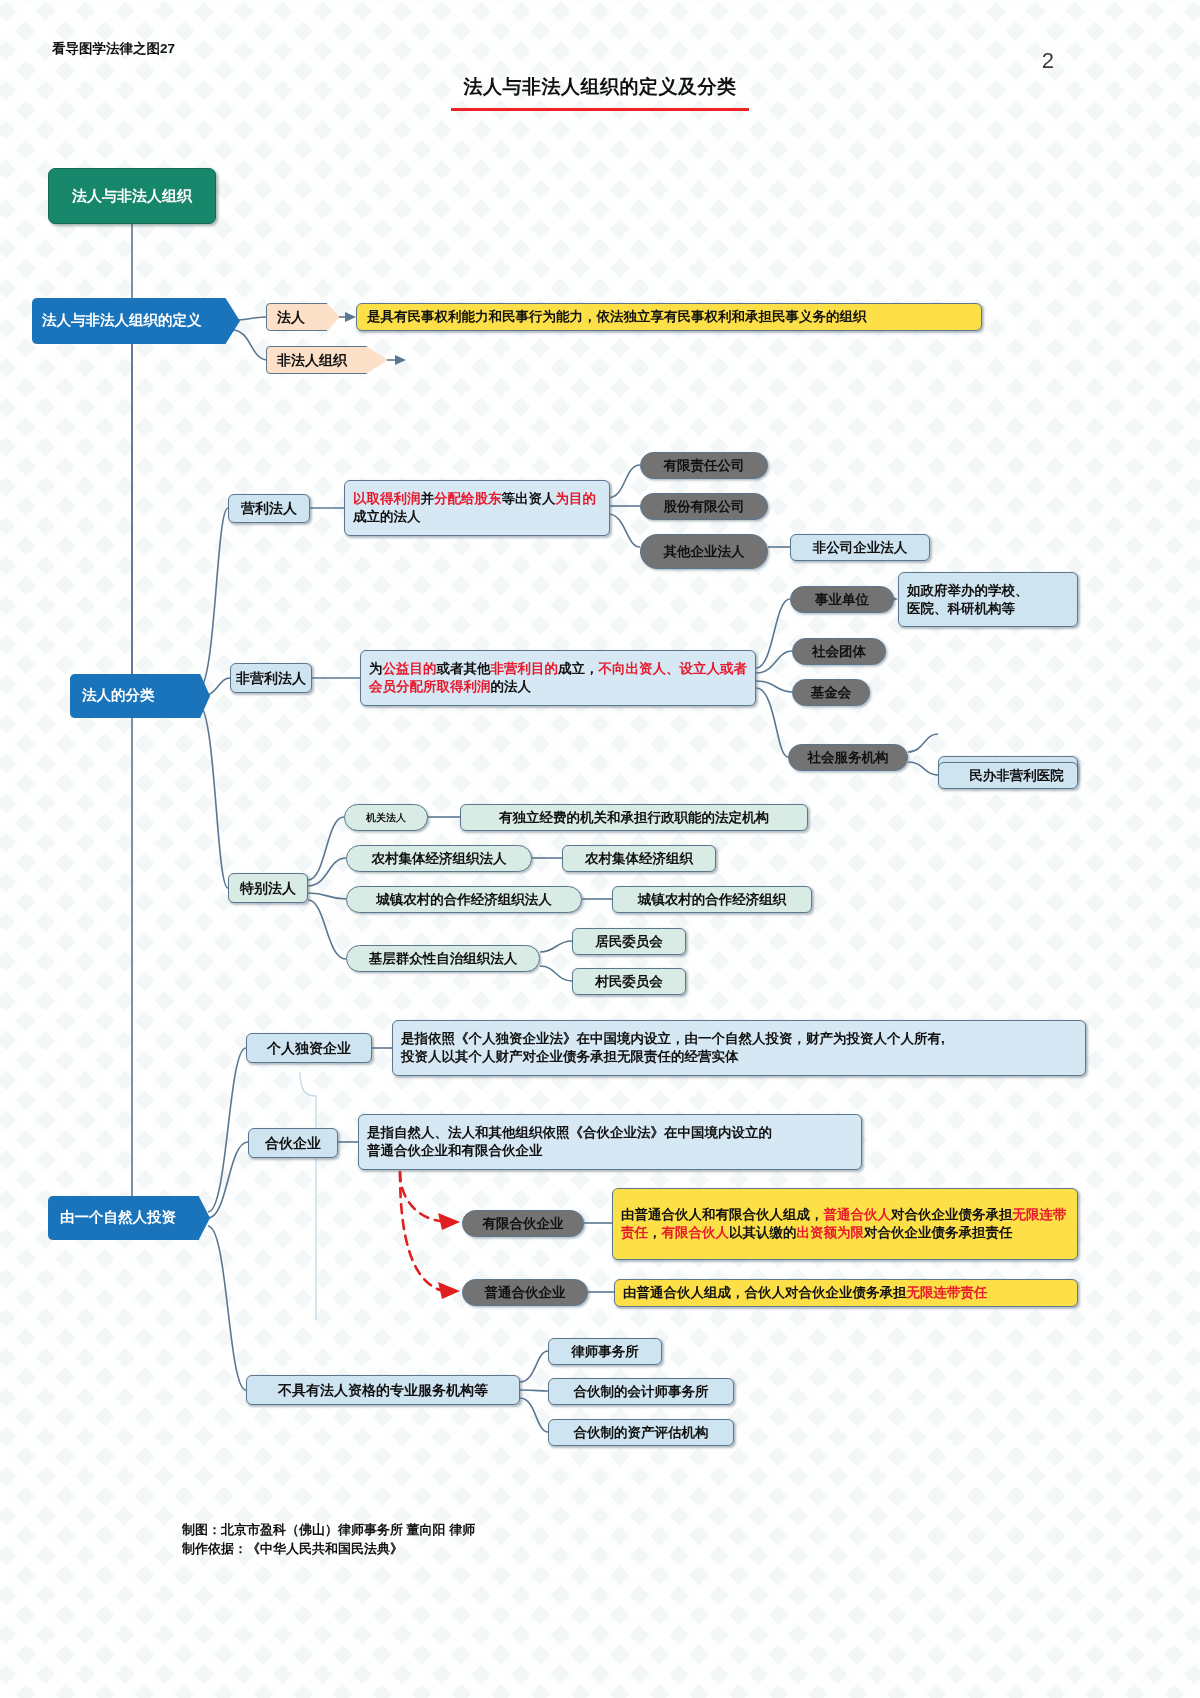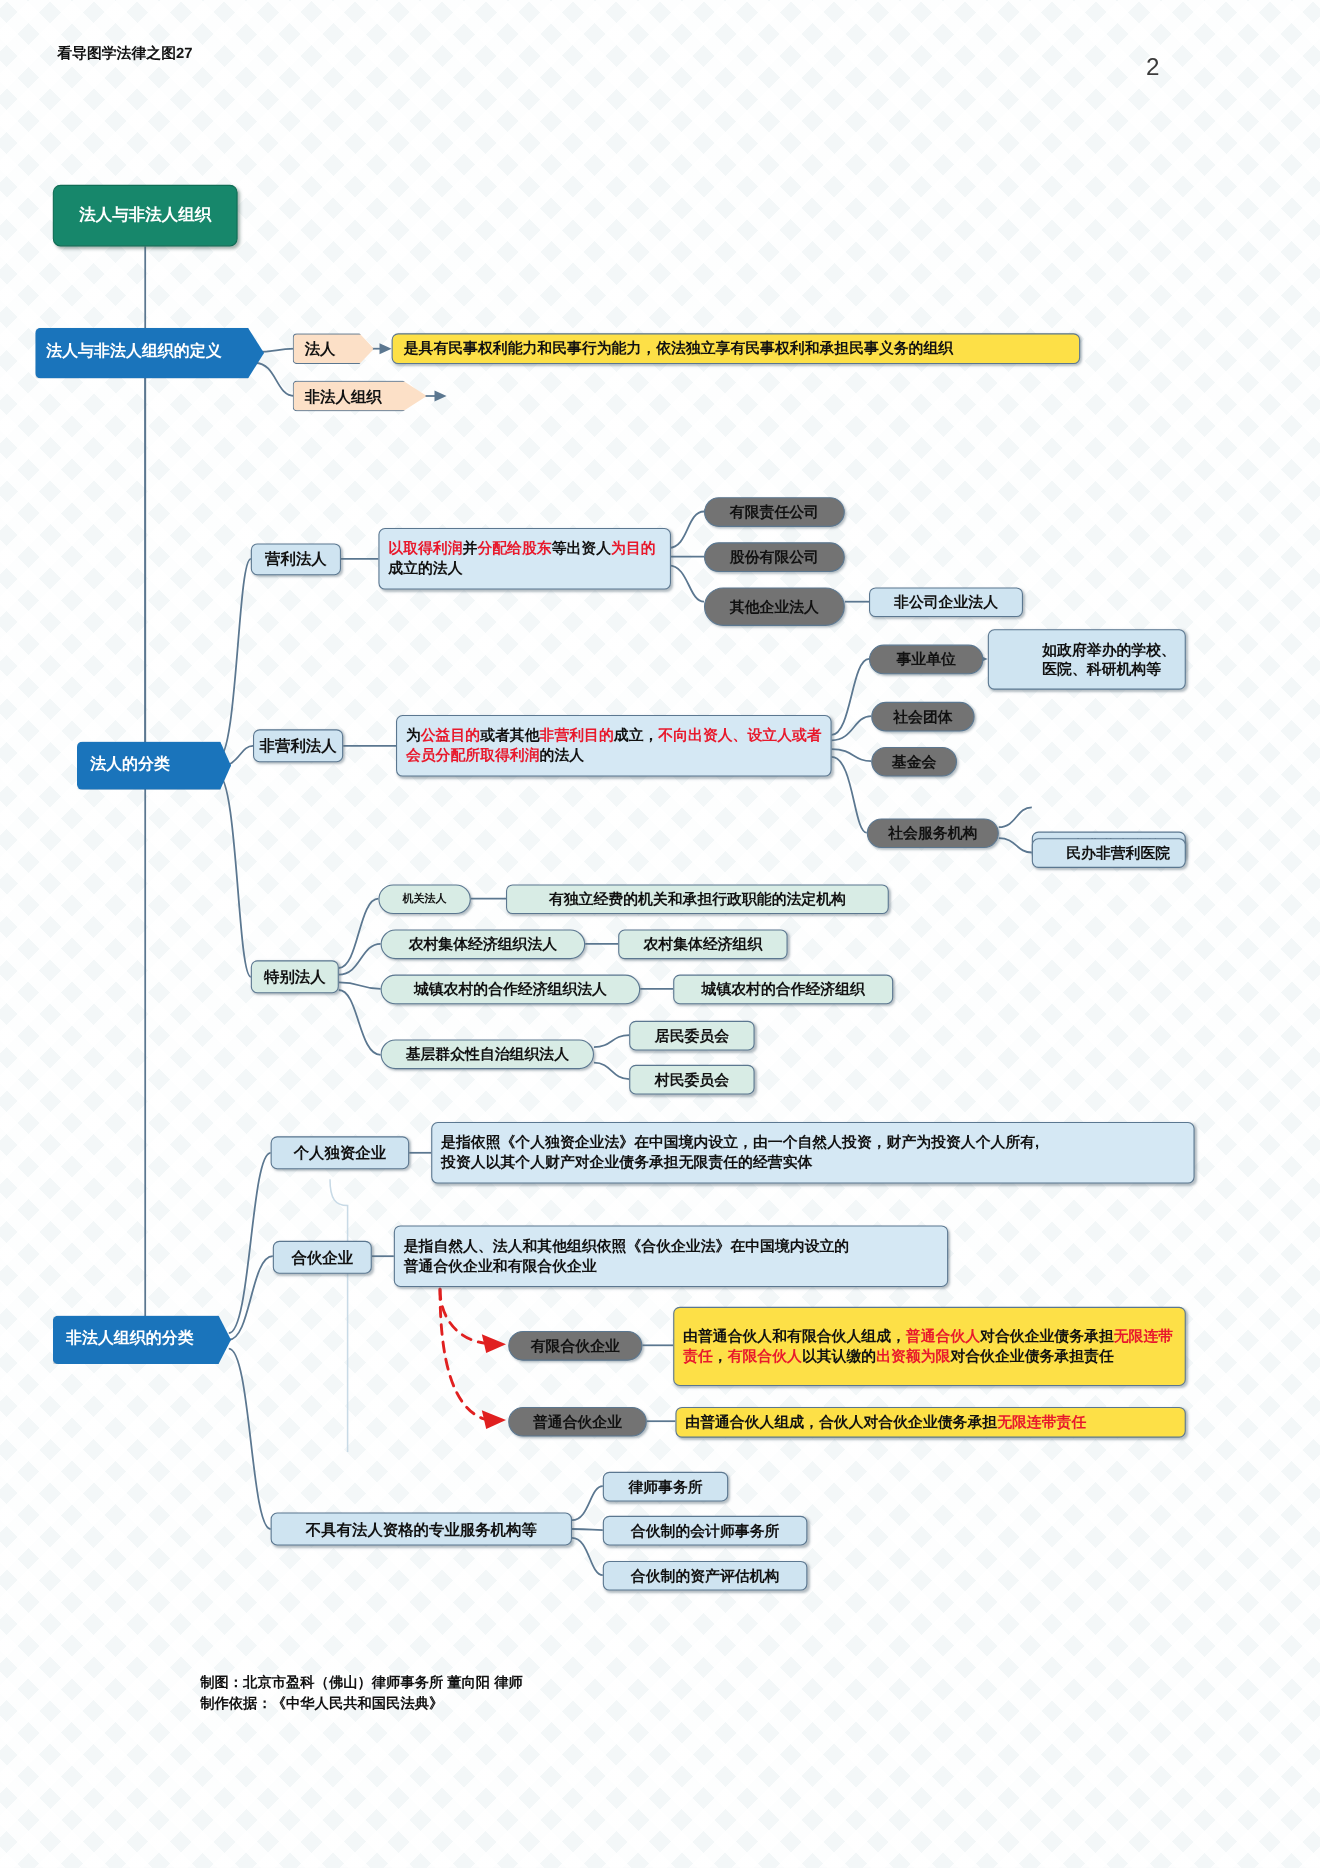--- a/index.html
+++ b/index.html
@@ -143,20 +143,24 @@
     </g>
     <polygon points="460,1222 438,1213 442,1230" fill="#e02020"></polygon>
     <g fill="none" stroke="#e02020" stroke-width="2.6" stroke-dasharray="9,7" stroke-linecap="round">
       <path d="M400 1172 C400 1238 412 1280 440 1290"></path>
     </g>
     <polygon points="460,1291 438,1282 442,1299" fill="#e02020"></polygon>
   </svg>
 
   <div id="corner-tag">看导图学法律之图27</div>
   <div id="page-num">2</div>
+  <div id="title-wrap">
+    <div id="doc-title">法人与非法人组织的定义及分类</div>
+    <div id="title-rule"></div>
+  </div>
 
   <div class="node v-green ctr" style="left:48px; top:168px; width:168px; height:56px; font-size:15px;">
     <span>法人与非法人组织</span>
   </div>
 
   <div class="node v-bluechev" style="left:32px; top:298px; width:208px; height:46px; font-size:14.5px; padding-left:10px;">
     <span>法人与非法人组织的定义</span>
   </div>
 
   <div class="node v-chev" style="left:266px; top:303px; width:74px; height:28px; font-size:14px; padding-left:10px;">
@@ -195,21 +199,21 @@
 
   <div class="node v-lblue ctr" style="left:230px; top:663px; width:82px; height:30px; font-size:14px;">
     <span>非营利法人</span>
   </div>
   <div class="node v-lblue2" style="left:360px; top:650px; width:396px; height:56px; font-size:13.5px; padding:0 8px;">
     <span><span class="hl-dark">为</span><span class="hl-red">公益目的</span><span class="hl-dark">或者其他</span><span class="hl-red">非营利目的</span><span class="hl-dark">成立，</span><span class="hl-red">不向出资人、设立人或者会员分配所取得利润</span><span class="hl-dark">的法人</span></span>
   </div>
   <div class="node v-pill ctr" style="left:790px; top:586px; width:104px; height:27px; font-size:13.5px;">
     <span>事业单位</span>
   </div>
-  <div class="node v-lblue" style="left:898px; top:572px; width:180px; height:55px; font-size:13.5px; padding:0 8px;justify-content:flex-end;">
+  <div class="node v-lblue" style="left:898px; top:572px; width:180px; height:55px; font-size:13.5px; padding:0 8px;">
     <span>如政府举办的学校、
 医院、科研机构等</span>
   </div>
   <div class="node v-pill ctr" style="left:792px; top:638px; width:94px; height:27px; font-size:13.5px;">
     <span>社会团体</span>
   </div>
   <div class="node v-pill ctr" style="left:792px; top:679px; width:78px; height:27px; font-size:13.5px;">
     <span>基金会</span>
   </div>
   <div class="node v-pill ctr" style="left:788px; top:744px; width:120px; height:27px; font-size:13.5px;">
@@ -247,21 +251,21 @@
     <span>基层群众性自治组织法人</span>
   </div>
   <div class="node v-mint ctr" style="left:572px; top:928px; width:114px; height:27px; font-size:13.5px;">
     <span>居民委员会</span>
   </div>
   <div class="node v-mint ctr" style="left:572px; top:968px; width:114px; height:27px; font-size:13.5px;">
     <span>村民委员会</span>
   </div>
 
   <div class="node v-bluechev" style="left:48px; top:1196px; width:162px; height:44px; font-size:14.5px; padding-left:12px;">
-    <span>非法人组织的分类</span>
+    <span>由一个自然人投资</span>
   </div>
 
   <div class="node v-lblue ctr" style="left:246px; top:1033px; width:126px; height:30px; font-size:14px;">
     <span>个人独资企业</span>
   </div>
   <div class="node v-lblue2" style="left:392px; top:1020px; width:694px; height:56px; font-size:13.5px; padding:0 8px;">
     <span>是指依照《个人独资企业法》在中国境内设立，由一个自然人投资，财产为投资人个人所有,
 投资人以其个人财产对企业债务承担无限责任的经营实体</span>
   </div>
 

